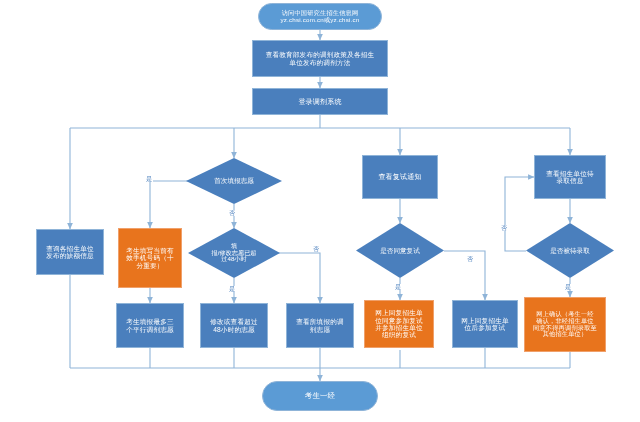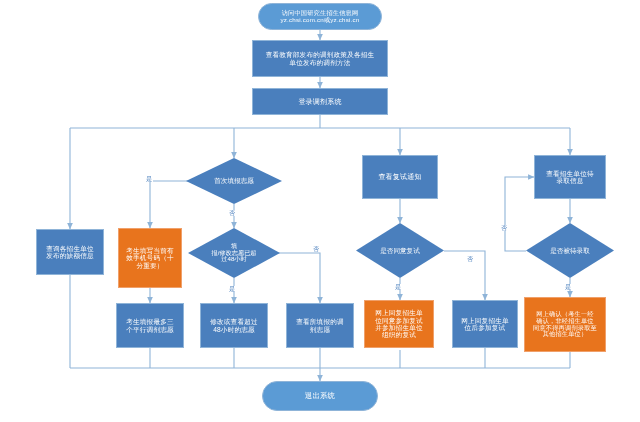--- a/index.html
+++ b/index.html
@@ -183,21 +183,21 @@
 <div class="diamond-wrap" style="left:526px;top:223px;width:88px;height:55px;">
   <div class="diamond-shape"></div>
   <div class="diamond-label f65">是否被待录取</div>
 </div>
 
 <div class="node rect orange f6" style="left:524px;top:297px;width:82px;height:55px;">网上确认（考生一经
 确认，非经招生单位
 同意不得再调剂录取至
 其他招生单位）</div>
 
-<div class="node stadium f75" style="left:262px;top:381px;width:116px;height:30px;">退出系统</div>
+<div class="node stadium f75" style="left:262px;top:381px;width:116px;height:30px;">考生一经</div>
 
 <div class="edge-label f6" style="left:145px;top:176px;">是</div>
 <div class="edge-label f6" style="left:228px;top:210px;">否</div>
 <div class="edge-label f6" style="left:228px;top:286px;">是</div>
 <div class="edge-label f6" style="left:312px;top:246px;">否</div>
 <div class="edge-label f6" style="left:394px;top:284px;">是</div>
 <div class="edge-label f6" style="left:466px;top:256px;">否</div>
 <div class="edge-label f6" style="left:564px;top:284px;">是</div>
 <div class="edge-label f6" style="left:500px;top:225px;">否</div>
 

